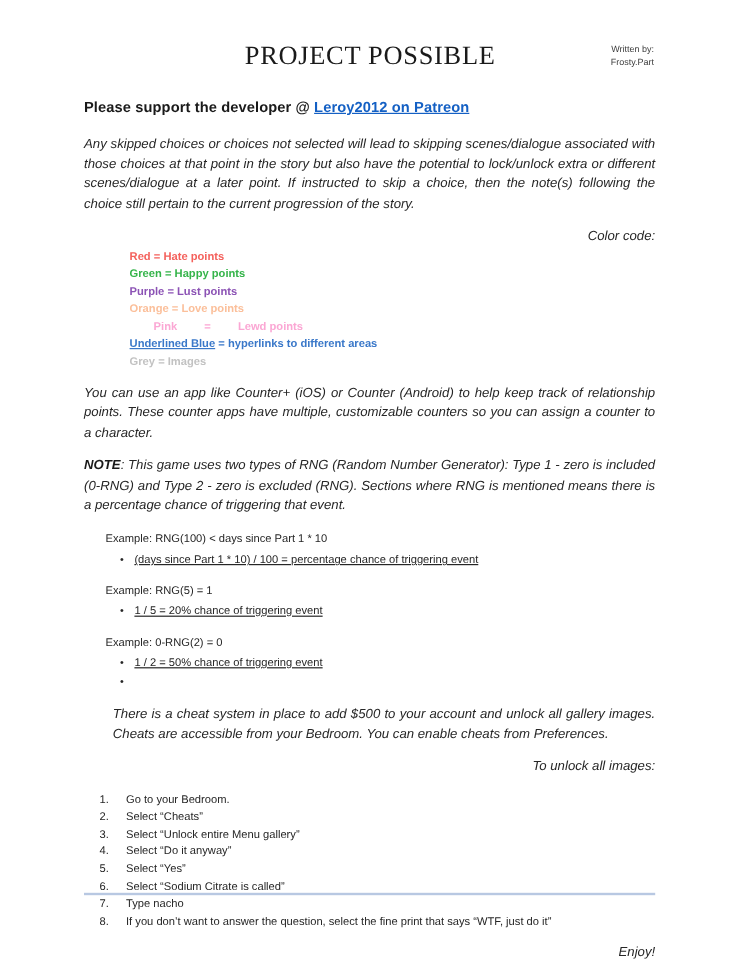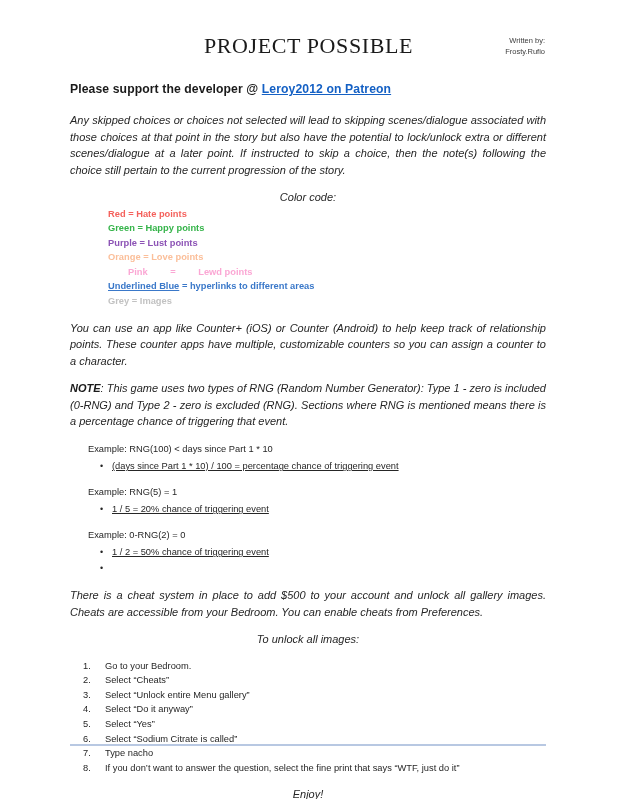--- a/index.html
+++ b/index.html
@@ -64,21 +64,21 @@
     line-height: 16.5px;
     color: #262626;
     font-style: italic;
   }
   .para {
     margin-bottom: 11px;
     text-align: justify;
   }
   .para-left {
     margin-bottom: 11px;
-    text-align: center;
+    text-align: right;
   }
 
   .support-line {
     font-size: 12.2px;
     font-weight: bold;
     color: #1a1a1a;
     margin-bottom: 16px;
     letter-spacing: 0.1px;
   }
   .support-link {
@@ -181,21 +181,21 @@
 </style>
 </head>
 <body>
 
 <div class="page">
 
   <div class="header">
     <div class="doc-title">PROJECT POSSIBLE</div>
     <div class="written-by">
       <div>Written by:</div>
-      <div>Frosty.Rufio</div>
+      <div>Frosty.Part</div>
     </div>
   </div>
 
   <div class="body-col" style="top:82px;">
 
     <div class="support-line">
       <span>Please support the developer @ </span><a class="support-link" href="#">Leroy2012 on Patreon</a>
     </div>
 
     <p class="para">Any skipped choices or choices not selected will lead to skipping scenes/dialogue associated with those choices at that point in the story but also have the potential to lock/unlock extra or different scenes/dialogue at a later point. If instructed to skip a choice, then the note(s) following the choice still pertain to the current progression of the story.</p>
@@ -245,21 +245,21 @@
     </div>
 
     <div class="example-block">
       <div class="example-line">Example: 0-RNG(2) = 0</div>
       <ul class="bullet-list">
         <li>1 / 2 = 50% chance of triggering event</li>
         <li></li>
       </ul>
     </div>
 
-    <p class="para" style="margin-top:10px;">There is a cheat system in place to add $500 to your account and unlock all gallery images. Cheats are accessible from your Bedroom. You can enable cheats from Preferences.</p>
+    <p class="para" style="margin-top:10px;margin-left:24px;">There is a cheat system in place to add $500 to your account and unlock all gallery images. Cheats are accessible from your Bedroom. You can enable cheats from Preferences.</p>
 
     <p class="para-left">To unlock all images:</p>
 
     <ol class="num-list">
       <li>Go to your Bedroom.</li>
       <li>Select “Cheats”</li>
       <li>Select “Unlock entire Menu gallery”</li>
       <li>Select “Do it anyway”</li>
       <li>Select “Yes”</li>
       <li>Select “Sodium Citrate is called”</li>

